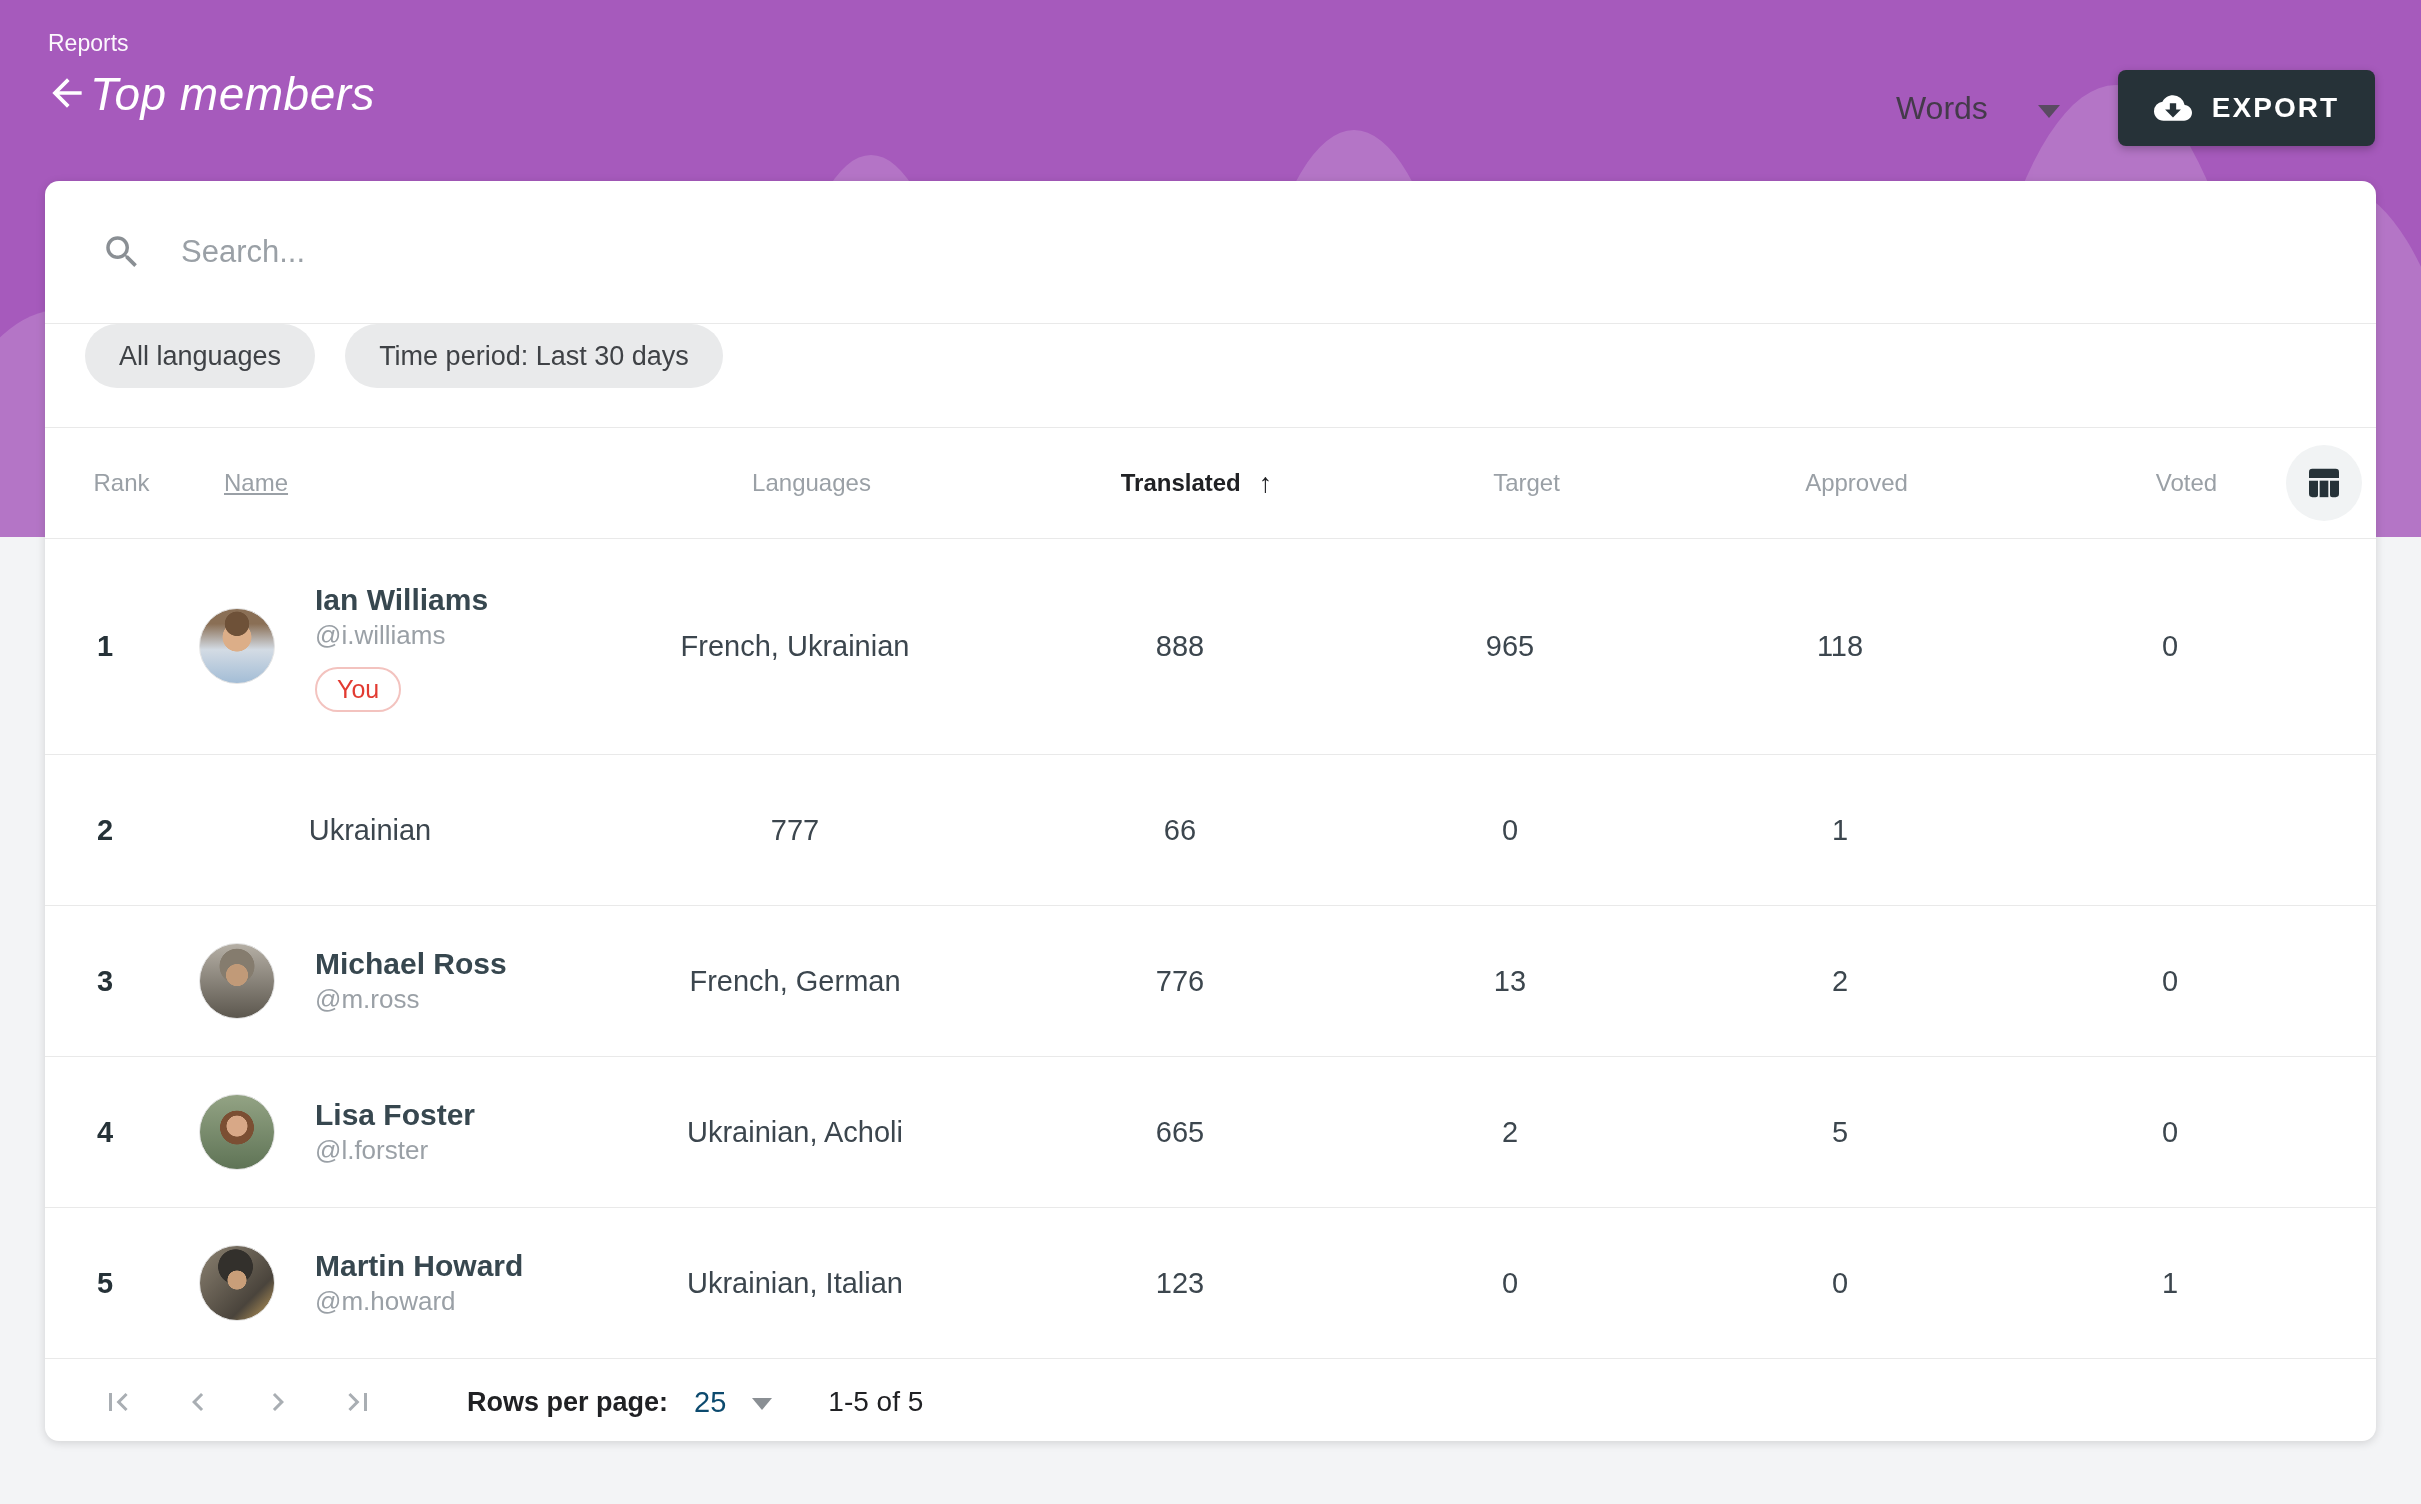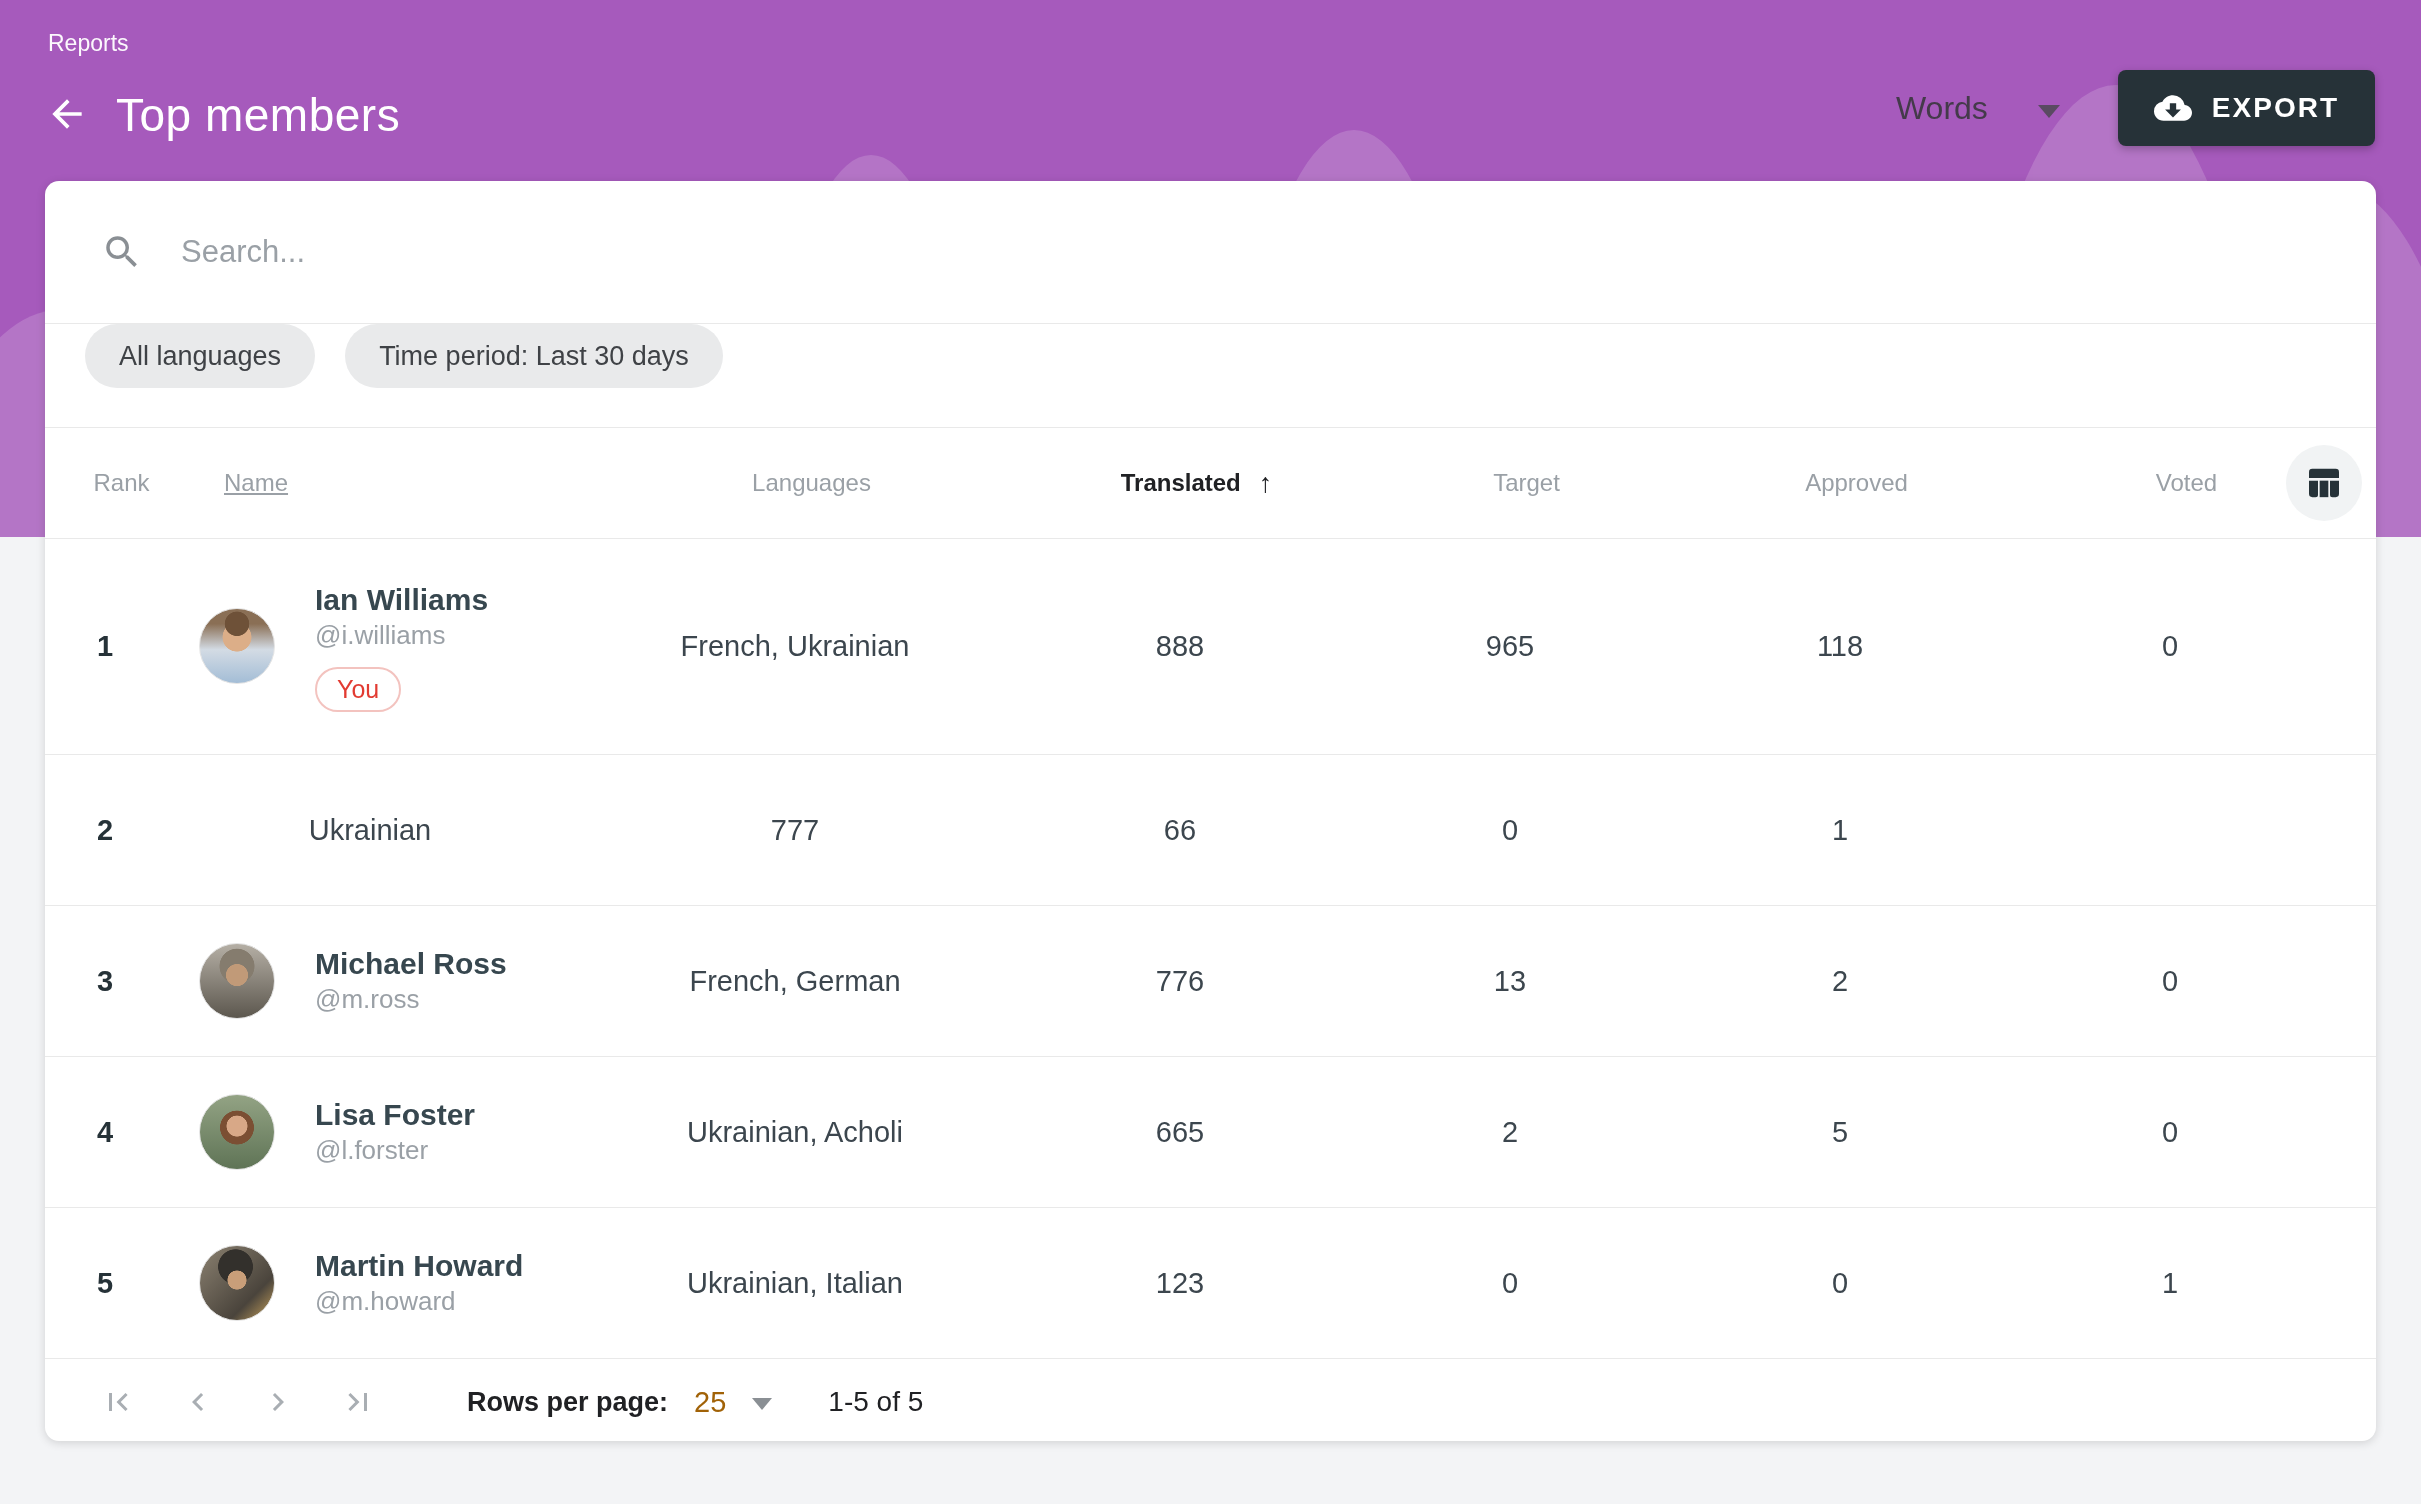--- a/index.html
+++ b/index.html
@@ -4,21 +4,21 @@
 <style>
   html,body{margin:0;padding:0;}
   body{font-family:"Liberation Sans","DejaVu Sans",sans-serif;background:#f3f4f6;}
   .page{position:relative;width:2421px;height:1504px;background:#f3f4f6;overflow:hidden;}
 
   
   .hero{position:absolute;left:0;top:0;width:2421px;height:537px;background:#a65abc;overflow:hidden;}
   .hero svg.hills{position:absolute;left:0;top:0;}
   .hero-content{position:relative;z-index:2;}
   .breadcrumb{position:absolute;left:48px;top:30px;color:rgba(255,255,255,.96);font-size:23px;}
-  .title-row{position:absolute;left:44px;top:88px;display:flex;align-items:center;gap:26px;}
+  .title-row{position:absolute;left:44px;top:67px;display:flex;align-items:center;font-style:italic;}
   .back-btn{width:46px;height:46px;display:flex;align-items:center;justify-content:center;cursor:pointer;background:none;border:none;padding:0;}
   .page-title{color:#fff;font-size:46px;font-weight:400;letter-spacing:.5px;}
   .hero-right{position:absolute;right:46px;top:70px;display:flex;align-items:center;gap:58px;}
   .unit-select{display:flex;align-items:center;gap:50px;cursor:pointer;}
   .unit-select .val{font-size:32px;color:#443a4a;}
   .tri-dark{width:0;height:0;border-left:11px solid transparent;border-right:11px solid transparent;border-top:13px solid #5a4a62;margin-top:6px;}
   .export-btn{display:flex;align-items:center;gap:20px;background:#263238;color:#fff;border:none;border-radius:8px;height:76px;padding:0 36px;font-size:28px;font-weight:bold;letter-spacing:2px;cursor:pointer;box-shadow:0 3px 8px rgba(0,0,0,.25);font-family:inherit;}
 
   
   .card{position:absolute;left:45px;top:181px;width:2331px;height:1260px;background:#fff;border-radius:14px;box-shadow:0 2px 10px rgba(0,0,0,.14);z-index:3;display:flex;flex-direction:column;}
@@ -55,21 +55,21 @@
   .av-3{background:radial-gradient(circle at 50% 42%,#c19a78 0 19%,rgba(0,0,0,0) 20%),radial-gradient(circle at 50% 30%,#857c6e 0 27%,rgba(0,0,0,0) 28%),linear-gradient(180deg,#b5afa5,#5c574e);}
   .av-4{background:radial-gradient(circle at 50% 42%,#d8a887 0 18%,rgba(0,0,0,0) 19%),radial-gradient(circle at 50% 44%,#7b4f33 0 30%,rgba(0,0,0,0) 31%),linear-gradient(180deg,#93a384,#5f7456);}
   .av-5{background:radial-gradient(circle at 50% 46%,#c99e79 0 17%,rgba(0,0,0,0) 18%),radial-gradient(circle at 48% 28%,#33302c 0 26%,rgba(0,0,0,0) 27%),linear-gradient(135deg,#8c8271,#4a443c 70%,#c9a35c);}
 
   
   .pag{height:86px;display:flex;align-items:center;padding:0 40px;flex:none;}
   .pag-btn{width:66px;height:66px;border:none;background:none;display:flex;align-items:center;justify-content:center;cursor:pointer;padding:0;}
   .pag-group{display:flex;align-items:center;gap:14px;}
   .rpp-label{margin-left:76px;font-size:27px;color:#202124;font-weight:bold;}
   .rpp-select{display:flex;align-items:center;gap:26px;margin-left:26px;cursor:pointer;}
-  .rpp-val{font-size:29px;color:#a16207;}
+  .rpp-val{font-size:29px;color:#0c4a6e;}
   .tri-gray{width:0;height:0;border-left:10px solid transparent;border-right:10px solid transparent;border-top:12px solid #8a8f94;margin-top:4px;}
   .range{margin-left:56px;font-size:28px;color:#202124;}
 </style>
 </head>
 <body>
 
 <div class="page">
 
   <div class="hero">
     <svg class="hills" width="2421" height="537" viewBox="0 0 2421 537">

